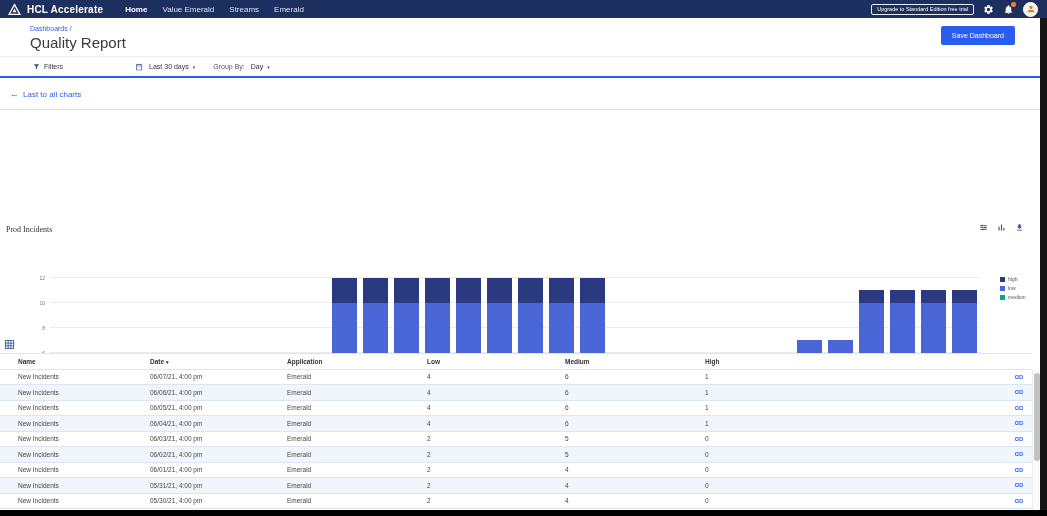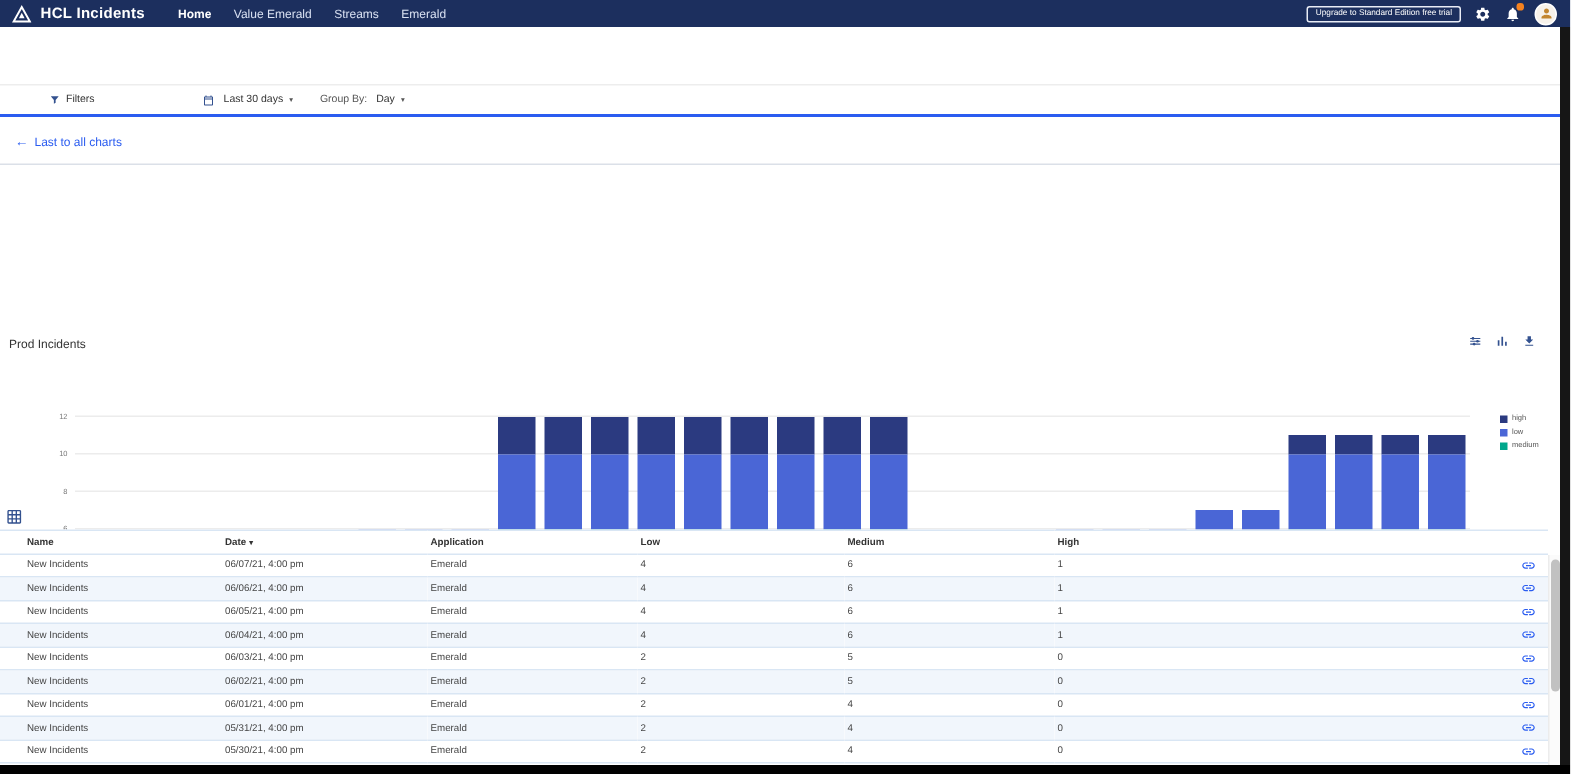--- a/index.html
+++ b/index.html
@@ -40,21 +40,21 @@
   .caret{font-size:5px;color:#555;}
   .gb-label{margin-left:18px;color:#555;}
 
   
   .back-row{position:absolute;top:80px;left:0;width:1040px;height:30px;border-bottom:1px solid #dbe0e8;display:flex;align-items:center;background:#fff;}
   .back-link{margin-left:10px;color:#2a5cf0;font-size:8px;display:flex;gap:4px;align-items:center;text-decoration:none;cursor:pointer;}
   .back-arrow{font-size:9px;line-height:1;}
 
   
   .chart-section{position:absolute;top:110px;left:0;width:1040px;height:228px;background:#fff;}
-  .chart-title{position:absolute;left:6px;top:115px;font-size:8px;color:#333;}
+  .chart-title{position:absolute;left:6px;top:115px;font-size:8px;color:#333;font-family:Liberation Serif, serif;}
   .chart-icons{position:absolute;top:113px;right:16px;display:flex;gap:9px;}
   .chart-icons span{display:flex;cursor:pointer;}
   .chart-icons svg{width:9px;height:9px;fill:#33518f;}
   .ylabels{position:absolute;left:0;top:168px;width:45px;height:150px;}
   .ytick{position:absolute;right:0;font-size:5px;color:#777;}
   .plot{position:absolute;left:50px;top:168px;width:930px;height:150px;border-bottom:1px solid #d8d8d8;}
   .gridline{position:absolute;left:0;width:100%;height:1px;background:#ececec;}
   .bar-slot{position:absolute;top:0;height:100%;}
   .bar{position:absolute;bottom:0;left:10%;width:80%;height:100%;display:flex;flex-direction:column-reverse;}
   .xlabels{position:absolute;left:50px;top:321px;width:930px;height:14px;}
@@ -91,21 +91,21 @@
 
 <div class="page">
 
   <header class="navbar">
     <span class="logo">
       <svg viewBox="0 0 24 24">
           <path d="M12 3 L22 21 H2 Z" fill="none" stroke="#ffffff" stroke-width="2.4"></path>
           <path d="M12 10 L15.5 17 H8.5 Z" fill="#ffffff"></path>
         </svg>
     </span>
-    <span class="brand">HCL Incidents</span>
+    <span class="brand">HCL Accelerate</span>
     <nav class="nav" id="nav-items">
         <a class="active">Home</a>
         <a>Value Emerald</a>
         <a>Streams</a>
         <a>Emerald</a>
       </nav>
     <div class="nav-right">
       <button class="upgrade">Upgrade to Standard Edition free trial</button>
       <span class="nav-icon">
         <svg viewBox="0 0 24 24">
@@ -119,20 +119,25 @@
         <span class="badge"></span>
       </span>
       <span class="avatar">
         <svg viewBox="0 0 24 24">
             <path d="M12 12c2.21 0 4-1.79 4-4s-1.79-4-4-4-4 1.79-4 4 1.79 4 4 4zm0 2c-2.67 0-8 1.34-8 4v2h16v-2c0-2.66-5.33-4-8-4z"></path>
           </svg>
       </span>
     </div>
   </header>
 
+  <section class="page-header">
+    <a class="breadcrumb">Dashboards /</a>
+    <h1 class="page-title">Quality Report</h1>
+    <button class="save-btn">Save Dashboard</button>
+  </section>
 
   <section class="filter-bar">
     <span class="f-icon">
       <svg viewBox="0 0 24 24">
           <path d="M3 4h18l-7 8.5V19l-4 2v-8.5L3 4z"></path>
         </svg>
     </span>
     <span class="f-label">Filters</span>
     <span class="cal-icon">
       <svg viewBox="0 0 24 24">

